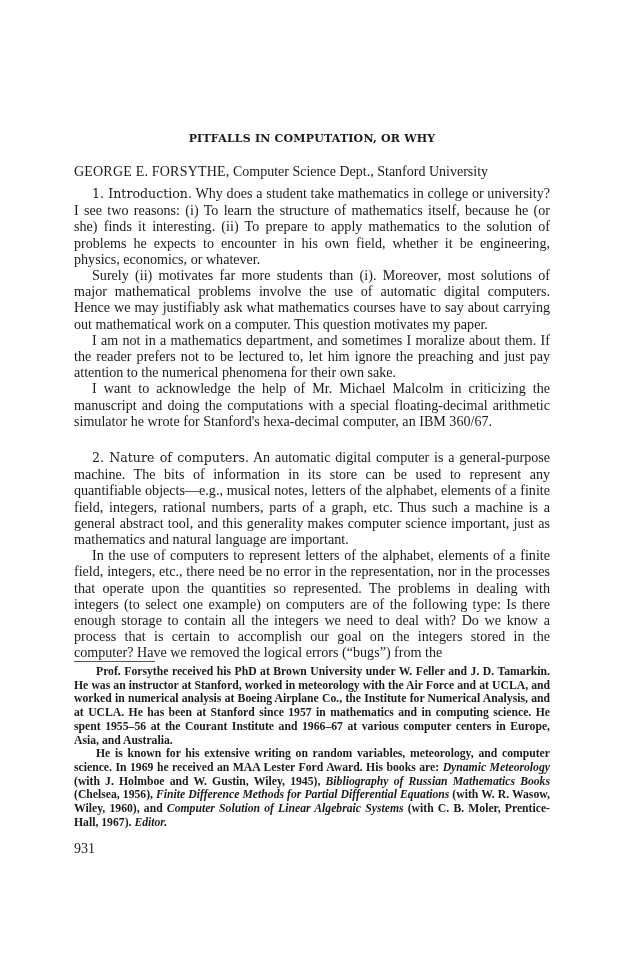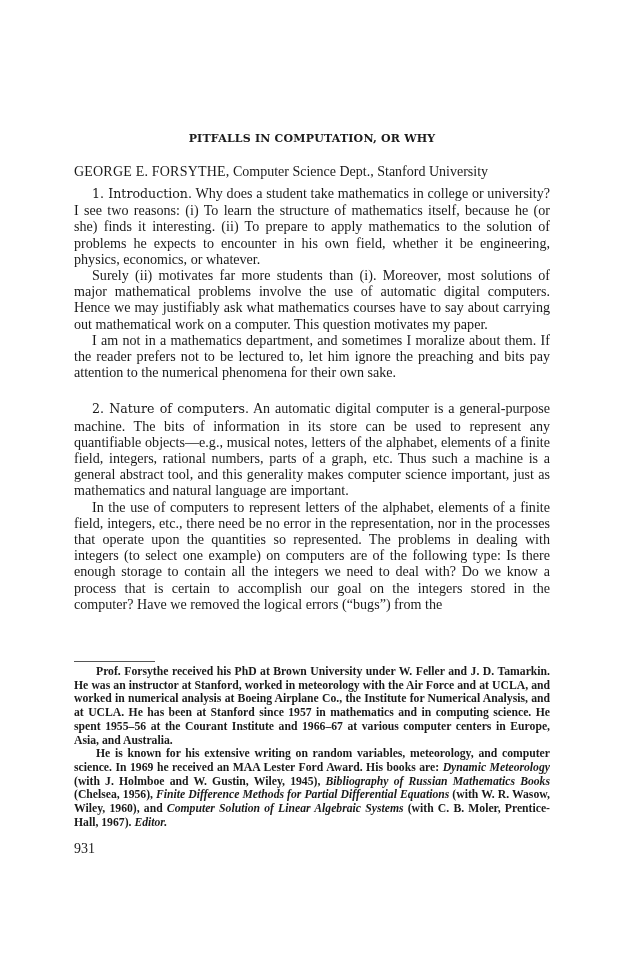--- a/index.html
+++ b/index.html
@@ -24,21 +24,22 @@
 <div class="page">
   <div class="title">
     <div>PITFALLS IN COMPUTATION, OR WHY</div>
   </div>
 
   <div class="author"><span class="name">GEORGE E. FORSYTHE,</span><span> Computer Science Dept., Stanford University</span></div>
 
   <div class="body">
     <p><span class="head">1. Introduction.</span><span> Why does a student take mathematics in college or university? I see two reasons: (i) To learn the structure of mathematics itself, because he (or she) finds it interesting. (ii) To prepare to apply mathematics to the solution of problems he expects to encounter in his own field, whether it be engineering, physics, economics, or whatever.</span></p>
     <p>Surely (ii) motivates far more students than (i). Moreover, most solutions of major mathematical problems involve the use of automatic digital computers. Hence we may justifiably ask what mathematics courses have to say about carrying out mathematical work on a computer. This question motivates my paper.</p>
-    <p>I am not in a mathematics department, and sometimes I moralize about them. If the reader prefers not to be lectured to, let him ignore the preaching and bits pay attention to the numerical phenomena for their own sake.</p>
+    <p>I am not in a mathematics department, and sometimes I moralize about them. If the reader prefers not to be lectured to, let him ignore the preaching and just pay attention to the numerical phenomena for their own sake.</p>
+    <p>I want to acknowledge the help of Mr. Michael Malcolm in criticizing the manuscript and doing the computations with a special floating-decimal arithmetic simulator he wrote for Stanford's hexa-decimal computer, an IBM 360/67.</p>
     <p class="sect"><span class="head">2. Nature of computers.</span><span> An automatic digital computer is a general-purpose machine. The bits of information in its store can be used to represent any quantifiable objects—e.g., musical notes, letters of the alphabet, elements of a finite field, integers, rational numbers, parts of a graph, etc. Thus such a machine is a general abstract tool, and this generality makes computer science important, just as mathematics and natural language are important.</span></p>
     <p>In the use of computers to represent letters of the alphabet, elements of a finite field, integers, etc., there need be no error in the representation, nor in the processes that operate upon the quantities so represented. The problems in dealing with integers (to select one example) on computers are of the following type: Is there enough storage to contain all the integers we need to deal with? Do we know a process that is certain to accomplish our goal on the integers stored in the computer? Have we removed the logical errors (“bugs”) from the</p>
   </div>
 
   <div class="rule"></div>
 
   <div class="notes">
     <p>Prof. Forsythe received his PhD at Brown University under W. Feller and J. D. Tamarkin. He was an instructor at Stanford, worked in meteorology with the Air Force and at UCLA, and worked in numerical analysis at Boeing Airplane Co., the Institute for Numerical Analysis, and at UCLA. He has been at Stanford since 1957 in mathematics and in computing science. He spent 1955–56 at the Courant Institute and 1966–67 at various computer centers in Europe, Asia, and Australia.</p>
     <p><span>He is known for his extensive writing on random variables, meteorology, and computer science. In 1969 he received an MAA Lester Ford Award. His books are: </span><i>Dynamic Meteorology</i><span> (with J. Holmboe and W. Gustin, Wiley, 1945), </span><i>Bibliography of Russian Mathematics Books</i><span> (Chelsea, 1956), </span><i>Finite Difference Methods for Partial Differential Equations</i><span> (with W. R. Wasow, Wiley, 1960), and </span><i>Computer Solution of Linear Algebraic Systems</i><span> (with C. B. Moler, Prentice-Hall, 1967). </span><i>Editor.</i></p>
   </div>

